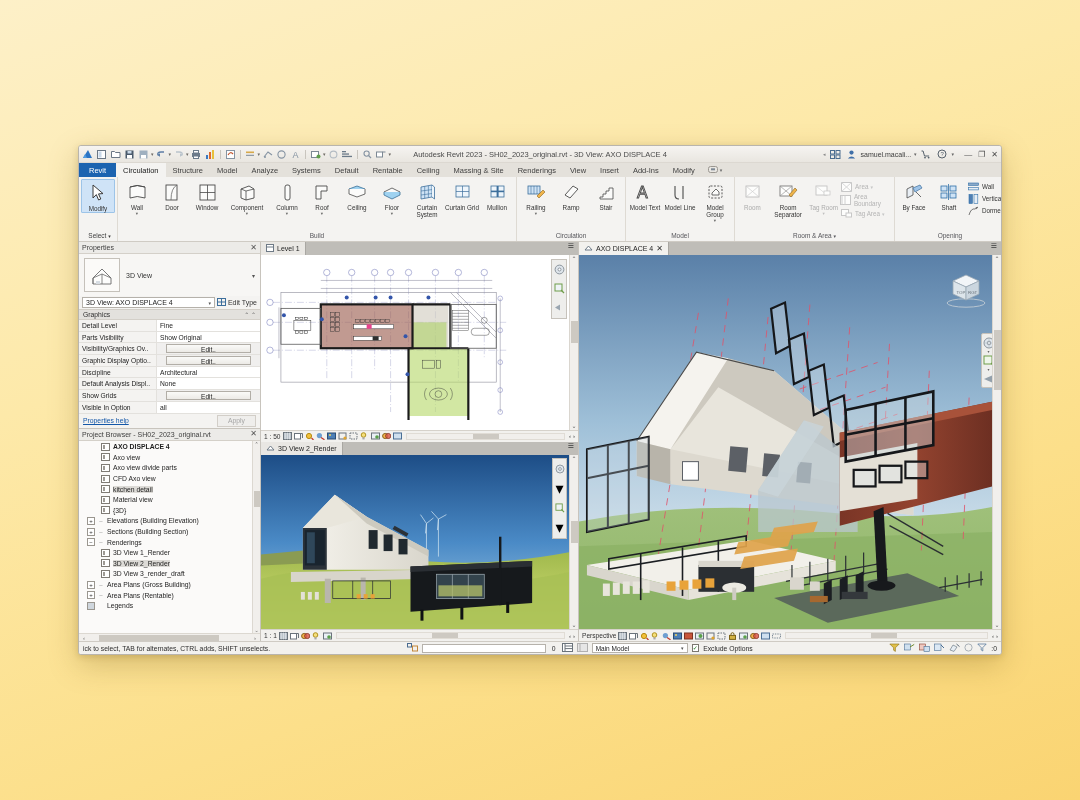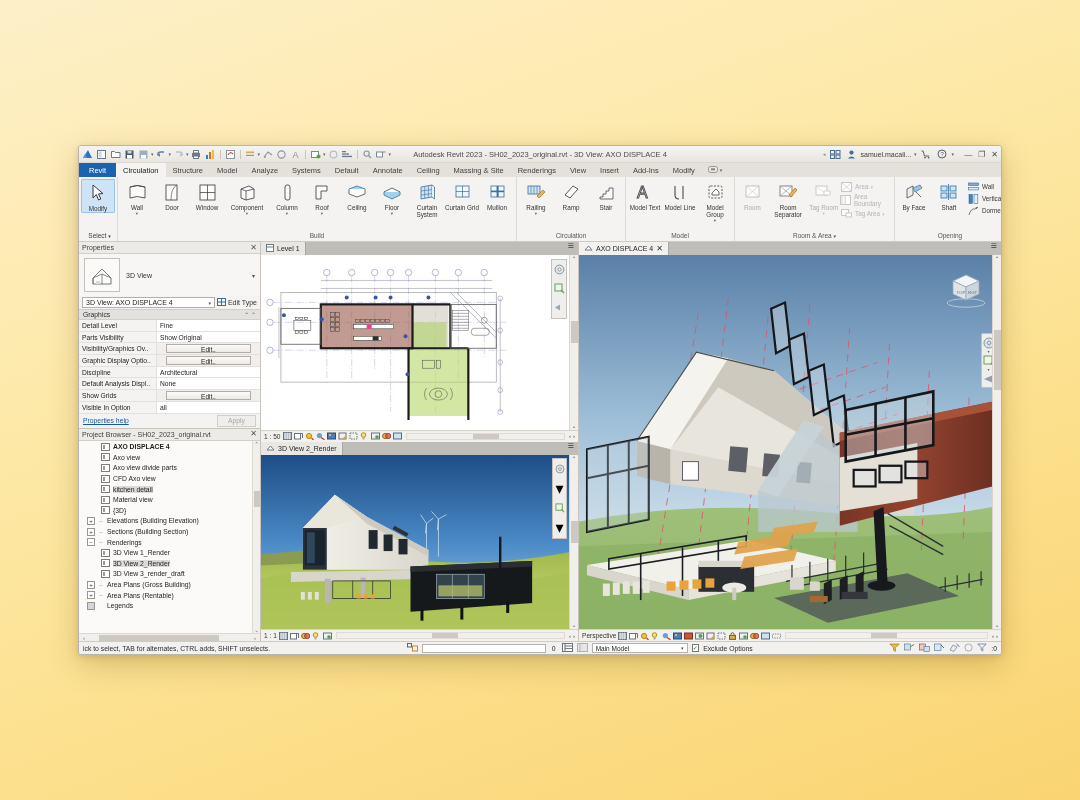--- a/index.html
+++ b/index.html
@@ -349,21 +349,21 @@
   </div>
 
   <div class="ribbon-tabs">
     <div class="tab file">Revit</div>
     <div class="tab active">Circulation</div>
     <div class="tab">Structure</div>
     <div class="tab">Model</div>
     <div class="tab">Analyze</div>
     <div class="tab">Systems</div>
     <div class="tab">Default</div>
-    <div class="tab">Annotate</div>
+    <div class="tab">Rentable</div>
     <div class="tab">Ceiling</div>
     <div class="tab">Massing &amp; Site</div>
     <div class="tab">Renderings</div>
     <div class="tab">View</div>
     <div class="tab">Insert</div>
     <div class="tab">Add-Ins</div>
     <div class="tab">Modify</div>
     <div class="tab-extra">
       <span>
         <svg width="10" height="7" viewBox="0 0 10 7">

